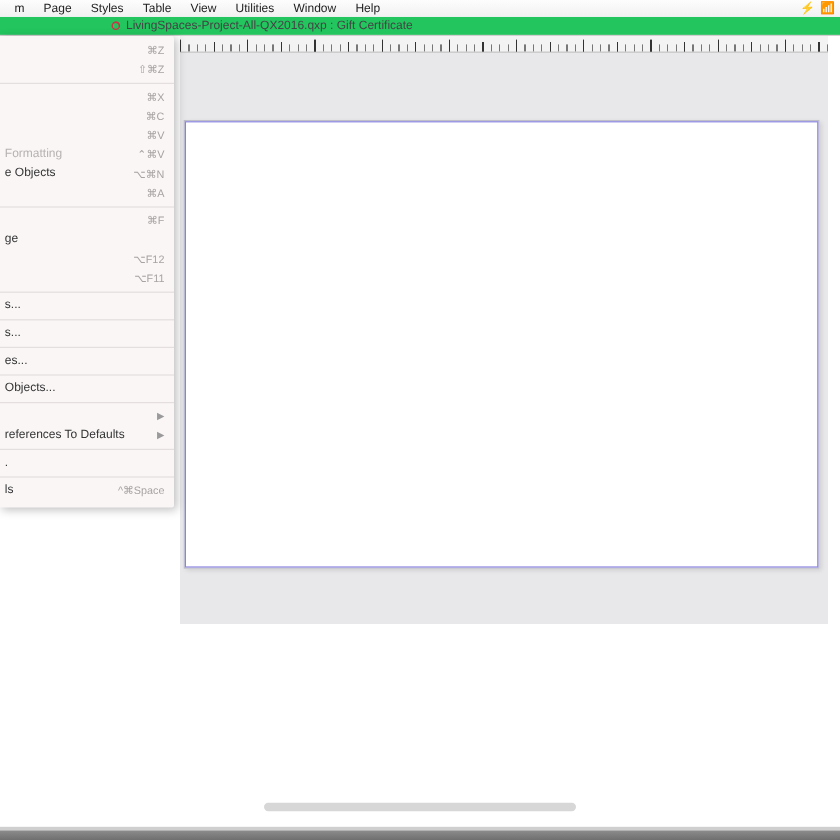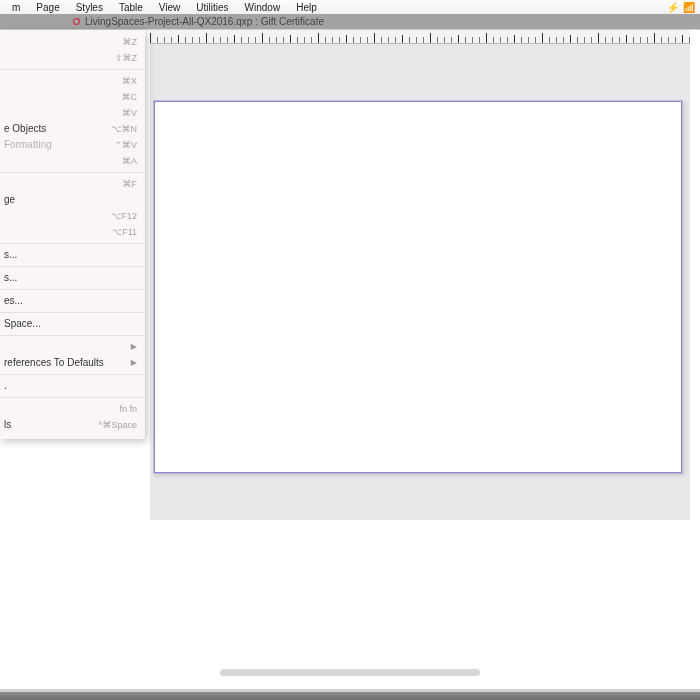--- a/index.html
+++ b/index.html
@@ -3,21 +3,21 @@
 <meta charset="utf-8">
 <style>
 * { margin: 0; padding: 0; box-sizing: border-box; font-family: -apple-system, "Helvetica Neue", Arial, sans-serif; }
 html, body { width: 700px; height: 700px; overflow: hidden; background: #fff; }
 
 .menubar { height: 14px; background: linear-gradient(#fdfdfd,#f1f1f1); display: flex; align-items: center; font-size: 10px; color: #222; padding-left: 4px; position: relative; }
 .menubar .m { padding: 0 8px; cursor: default; }
 .menubar .right { position: absolute; right: 4px; top: 0; display: flex; gap: 4px; align-items: center; height: 14px; }
 .menubar .right span { font-size: 10px; }
 
-.tabbar { height: 16px; background: #a3a3a3; display: flex; align-items: center; padding-left: 72px; font-size: 10px; color: #444; border-bottom: 1px solid #cfcfcf; }
+.tabbar { height: 16px; background: #22c55e; display: flex; align-items: center; padding-left: 92px; font-size: 10px; color: #444; border-bottom: 1px solid #cfcfcf; }
 .tabbar .tab-icon { width: 9px; height: 9px; display: inline-block; margin-right: 4px; position: relative; }
 .tabbar .tab-icon svg { display: block; }
 
 .workarea { position: absolute; left: 0; top: 30px; right: 0; bottom: 0; }
 
 .ruler-h { position: absolute; top: 0; left: 150px; right: 10px; height: 14px; background: #f3f3f3;
   background-image: repeating-linear-gradient(to right, #777 0 1px, transparent 1px 7px),
                     repeating-linear-gradient(to right, #333 0 1px, transparent 1px 56px);
   background-size: auto 6px, auto 10px;
   background-position: left bottom, left bottom;
@@ -104,27 +104,27 @@
         <span class="sc">⌘X</span>
       </div>
     <div class="row dis">
         <span class="lbl"></span>
         <span class="sc">⌘C</span>
       </div>
     <div class="row dis">
         <span class="lbl"></span>
         <span class="sc">⌘V</span>
       </div>
+    <div class="row dis">
+        <span class="lbl">Formatting</span>
+        <span class="sc">⌃⌘V</span>
+      </div>
     <div class="row">
         <span class="lbl">e Objects</span>
         <span class="sc">⌥⌘N</span>
-      </div>
-    <div class="row dis">
-        <span class="lbl">Formatting</span>
-        <span class="sc">⌃⌘V</span>
       </div>
     <div class="row dis">
         <span class="lbl"></span>
         <span class="sc">⌘A</span>
       </div>
     <div class="sep"></div>
     <div class="row dis">
         <span class="lbl"></span>
         <span class="sc">⌘F</span>
       </div>
@@ -146,38 +146,34 @@
     <div class="sep"></div>
     <div class="row">
         <span class="lbl">s...</span>
       </div>
     <div class="sep"></div>
     <div class="row">
         <span class="lbl">es...</span>
       </div>
     <div class="sep"></div>
     <div class="row">
-        <span class="lbl">Space...</span>
+        <span class="lbl">Objects...</span>
       </div>
     <div class="sep"></div>
     <div class="row sub">
         <span class="lbl"></span>
       </div>
     <div class="row sub">
         <span class="lbl">references To Defaults</span>
       </div>
     <div class="sep"></div>
     <div class="row">
         <span class="lbl">.</span>
       </div>
     <div class="sep"></div>
-    <div class="row dis">
-        <span class="lbl"></span>
-        <span class="sc">fn fn</span>
-      </div>
     <div class="row">
         <span class="lbl">ls</span>
         <span class="sc">^⌘Space</span>
       </div>
   </div>
 
   <div class="hscroll"></div>
   <div class="dock-line2"></div>
   <div class="dock-line"></div>
 </div>

